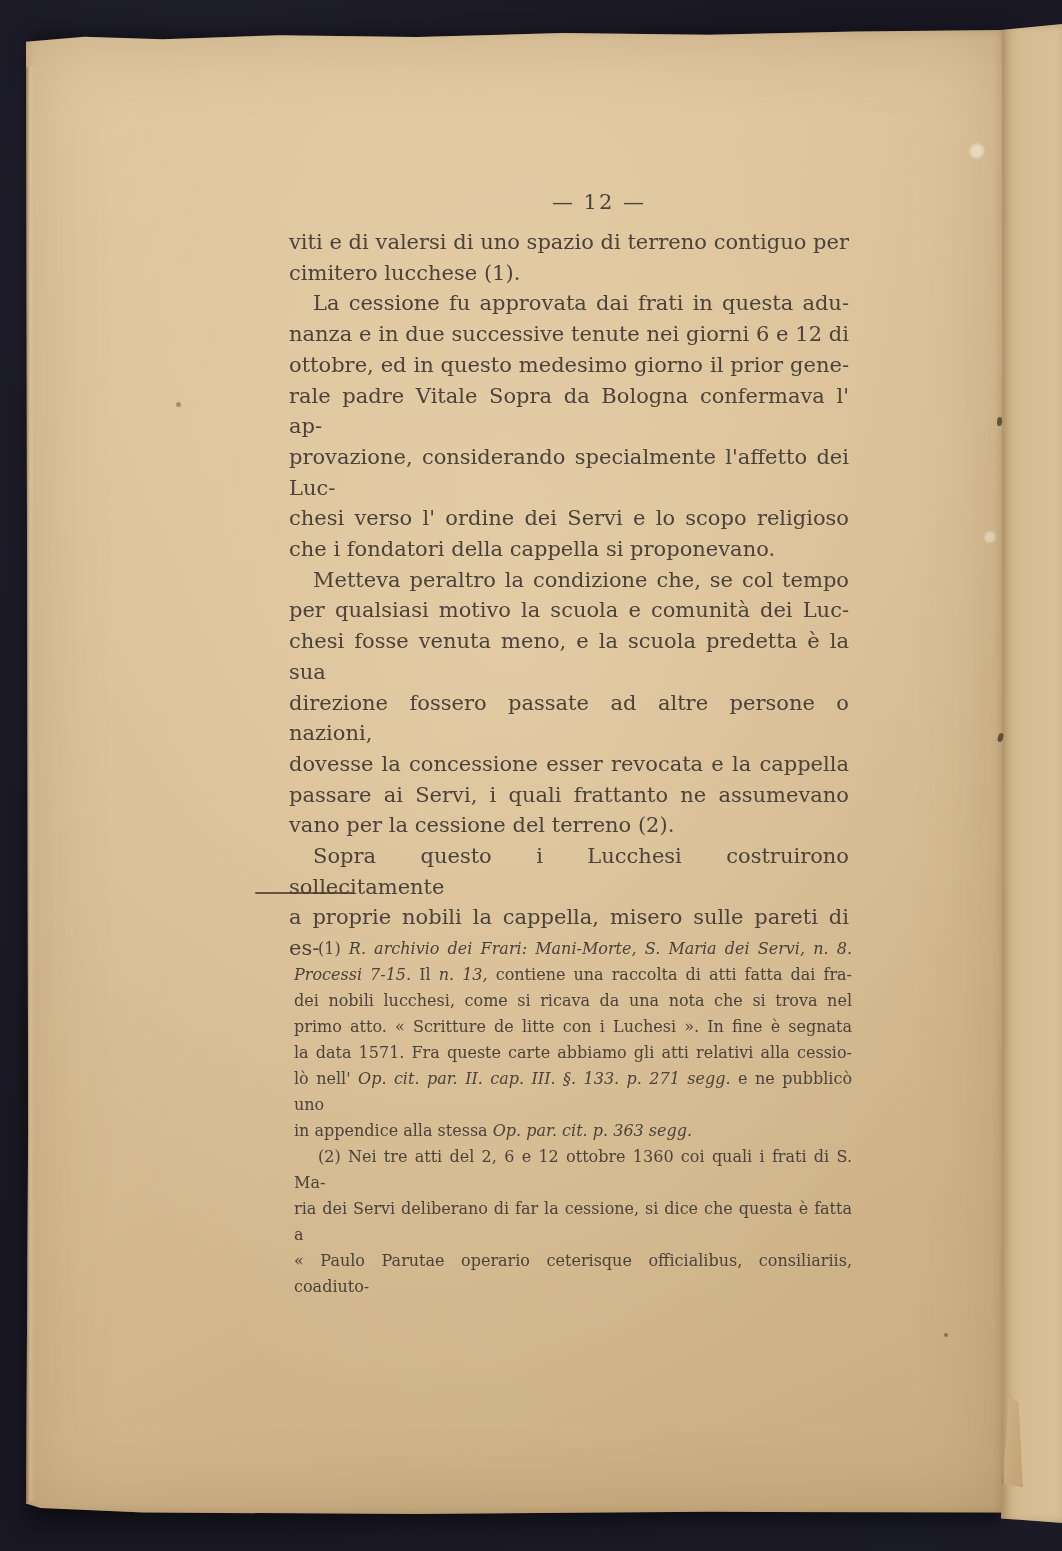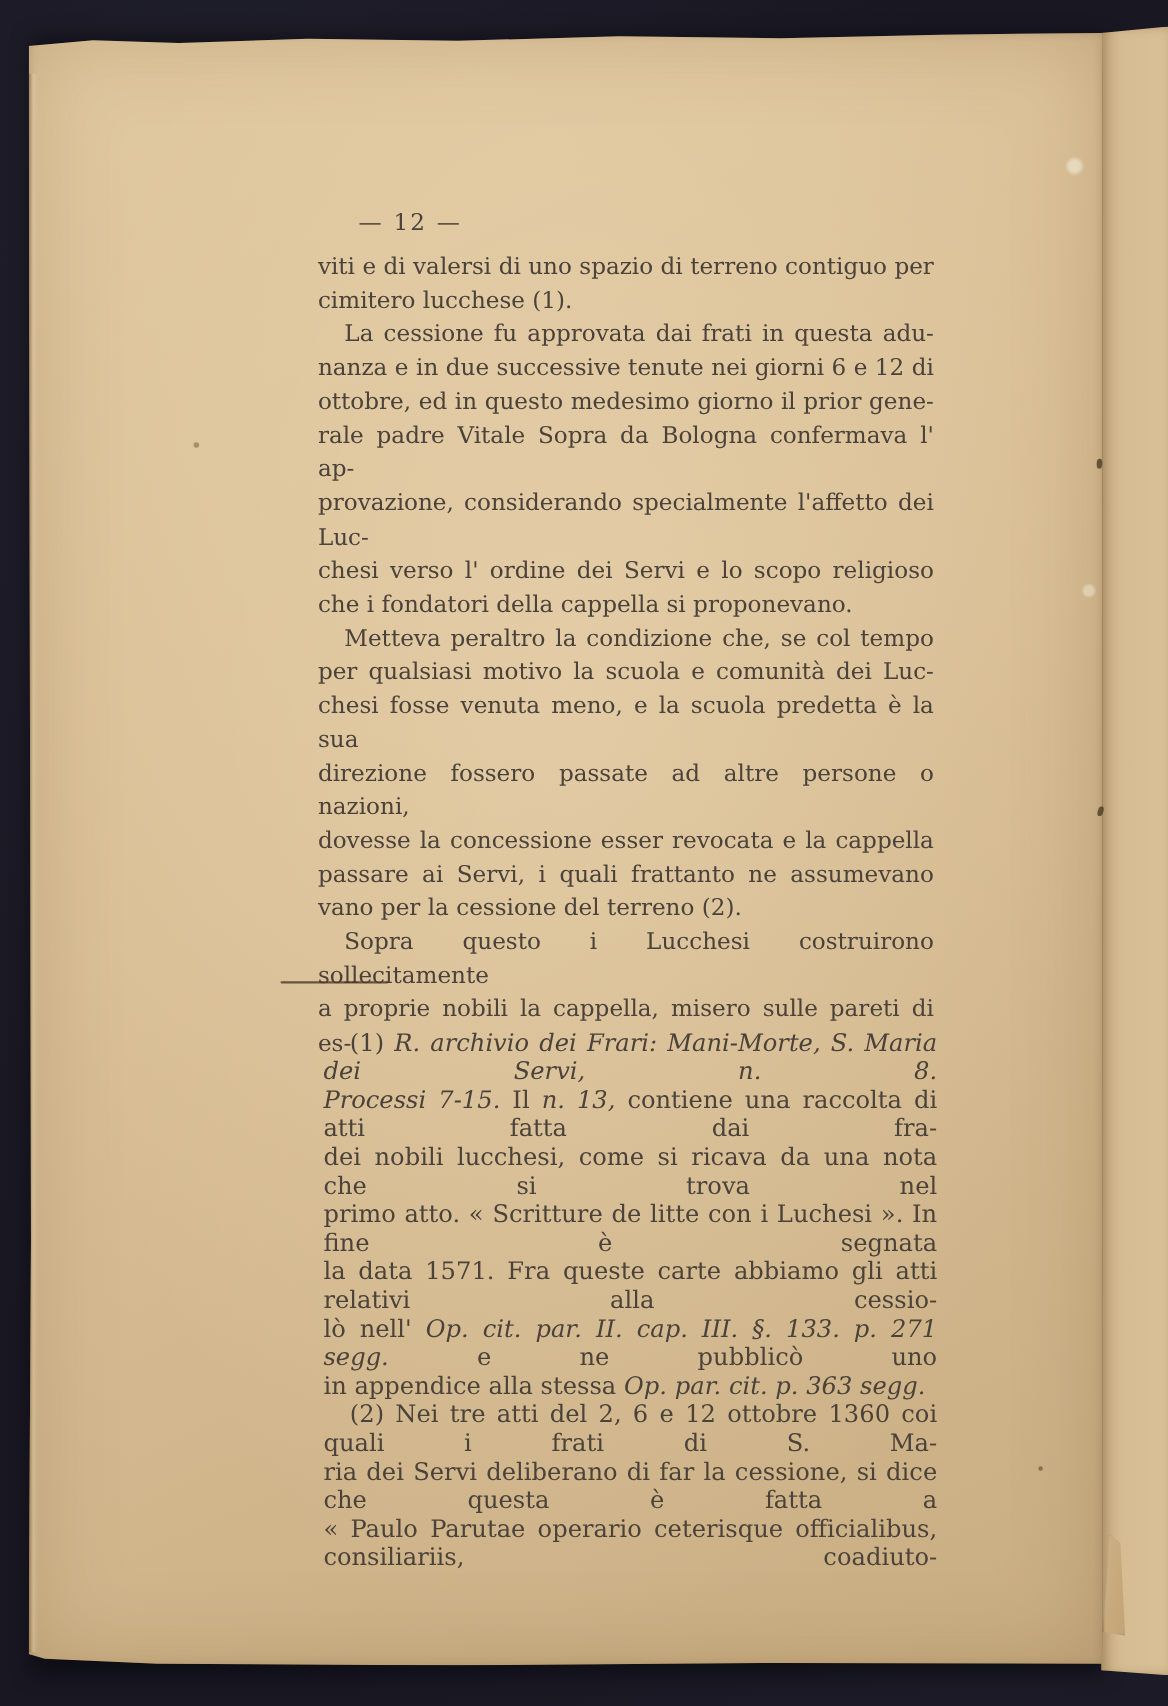--- a/index.html
+++ b/index.html
@@ -37,29 +37,29 @@
       100% 99.9%, 70% 99.85%, 40% 100%, 12% 99.9%, 1.5% 99.6%, 0 99.3%,
       0.22% 74%, 0.12% 40%
     );
   }
   .fore-edge{
     position:absolute;left:0;top:2.5%;bottom:0.8%;width:9px;
     background:linear-gradient(90deg, rgba(100,72,42,.45), rgba(235,216,180,.35) 45%, rgba(235,216,180,0));
   }
   .page-num{
     position:absolute;left:300px;top:160px;width:320px;
-    text-align:left;font-size:21px;letter-spacing:2px;
+    text-align:right;font-size:21px;letter-spacing:2px;
   }
   .body-text{
     position:absolute;left:219px;top:197px;width:604px;
     font-size:21px;line-height:30.7px;
   }
   .footnotes{
     position:absolute;left:224px;top:906px;width:602px;
-    font-size:22px;line-height:26px;
+    font-size:16px;line-height:26px;
   }
   .tline{
     text-align:justify;text-align-last:justify;
     white-space:normal;
     margin-left:44px;
   }
   .tline.indent{text-indent:24px;}
   .tline.pend{text-align-last:left;}
   .it{font-style:italic;}
   .fn-rule{

